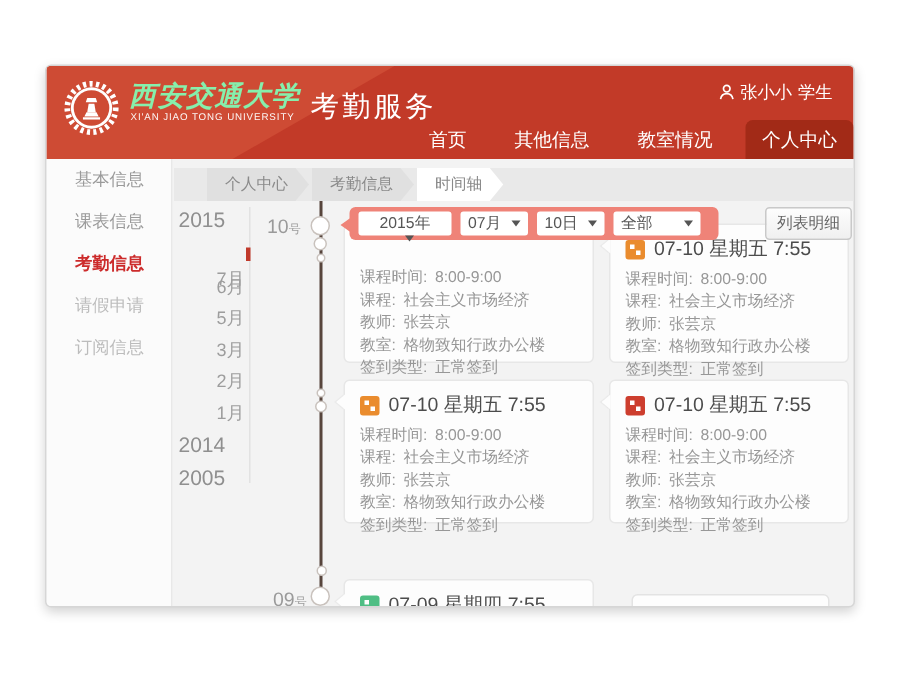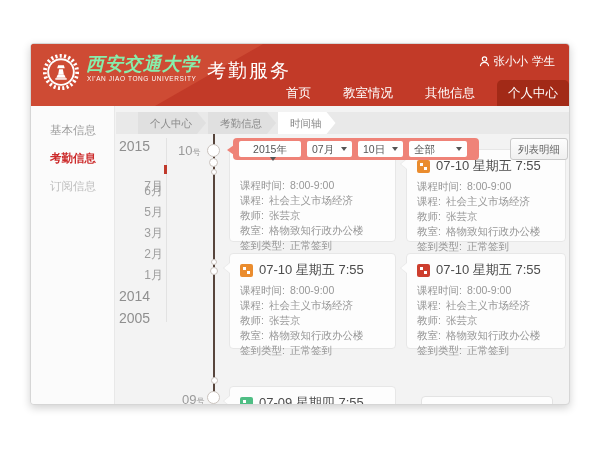--- a/index.html
+++ b/index.html
@@ -21,21 +21,21 @@
   .univ-en { position:absolute; left:56px; top:31px; color:#fff; font-size:6.5px; letter-spacing:.6px; white-space:nowrap; opacity:.95; }
   .app-title { position:absolute; left:176px; top:14px; color:#fff; font-size:19px; letter-spacing:2px; white-space:nowrap; }
   .user-box { position:absolute; right:14px; top:10px; color:#fff; font-size:11.5px; display:flex; align-items:center; gap:4px; }
   .user-box .uicon { width:11px; height:11px; display:inline-block; }
   .hdr-nav { position:absolute; right:0; bottom:0; height:26px; display:flex; align-items:center; }
   .nav-item { color:#fff; font-size:12.5px; padding:0 16px; height:26px; line-height:26px; cursor:pointer; white-space:nowrap; }
   .nav-tab { background:#a22a17; color:#fff; font-size:12.5px; width:72px; text-align:center;
     height:26px; line-height:26px; border-radius:5px 5px 0 0; margin-left:6px; white-space:nowrap; }
 
   
-  .sidebar { position:absolute; left:0; top:62px; width:84px; height:300px; background:#fbfbfb; border-right:1px solid #e8e8e8; padding-top:10px; }
+  .sidebar { position:absolute; left:0; top:62px; width:84px; height:300px; background:#fbfbfb; border-right:1px solid #e8e8e8; }
   .side-item { height:28px; line-height:28px; padding-left:19px; font-size:11.5px; color:#9a9a9a; cursor:pointer; white-space:nowrap; }
   .side-item.active { color:#cc2b2b; font-weight:bold; }
   .side-item.dim { color:#bcbcbc; }
 
   
   .crumb-bar { position:absolute; left:85px; top:68px; right:0; height:22px; background:#e9e9e9; display:flex; align-items:center; padding-left:22px; }
   .crumb { height:22px; line-height:22px; font-size:10.5px; color:#8a8a8a; padding:0 14px 0 12px; background:#e0e0e0;
     clip-path:polygon(0 0,calc(100% - 9px) 0,100% 50%,calc(100% - 9px) 100%,0 100%); margin-right:2px; cursor:pointer; white-space:nowrap; }
   .crumb.active { background:#ffffff; color:#8a8a8a; }
 
@@ -103,29 +103,31 @@
         <svg viewBox="0 0 12 12" width="11" height="11">
             <circle cx="6" cy="3.4" r="2.4" fill="none" stroke="#fff" stroke-width="1.2"></circle>
             <path d="M1.5 11c.5-3 2.3-4 4.5-4s4 1 4.5 4" fill="none" stroke="#fff" stroke-width="1.2"></path>
           </svg>
       </span>
       <span>张小小</span>
       <span>学生</span>
     </div>
     <div class="hdr-nav">
       <span class="nav-item">首页</span>
+      <span class="nav-item">其他信息</span>
       <span class="nav-item">教室情况</span>
-      <span class="nav-item">其他信息</span>
       <span class="nav-tab">个人中心</span>
     </div>
   </div>
 
   <div class="sidebar">
     <div class="side-item">基本信息</div>
+    <div class="side-item">课表信息</div>
     <div class="side-item active">考勤信息</div>
+    <div class="side-item dim">请假申请</div>
     <div class="side-item dim">订阅信息</div>
   </div>
 
   <div class="crumb-bar">
     <span class="crumb">个人中心</span>
     <span class="crumb">考勤信息</span>
     <span class="crumb active">时间轴</span>
   </div>
 
   <div class="tl-year" style="left:88px; top:94px;">2015</div>

